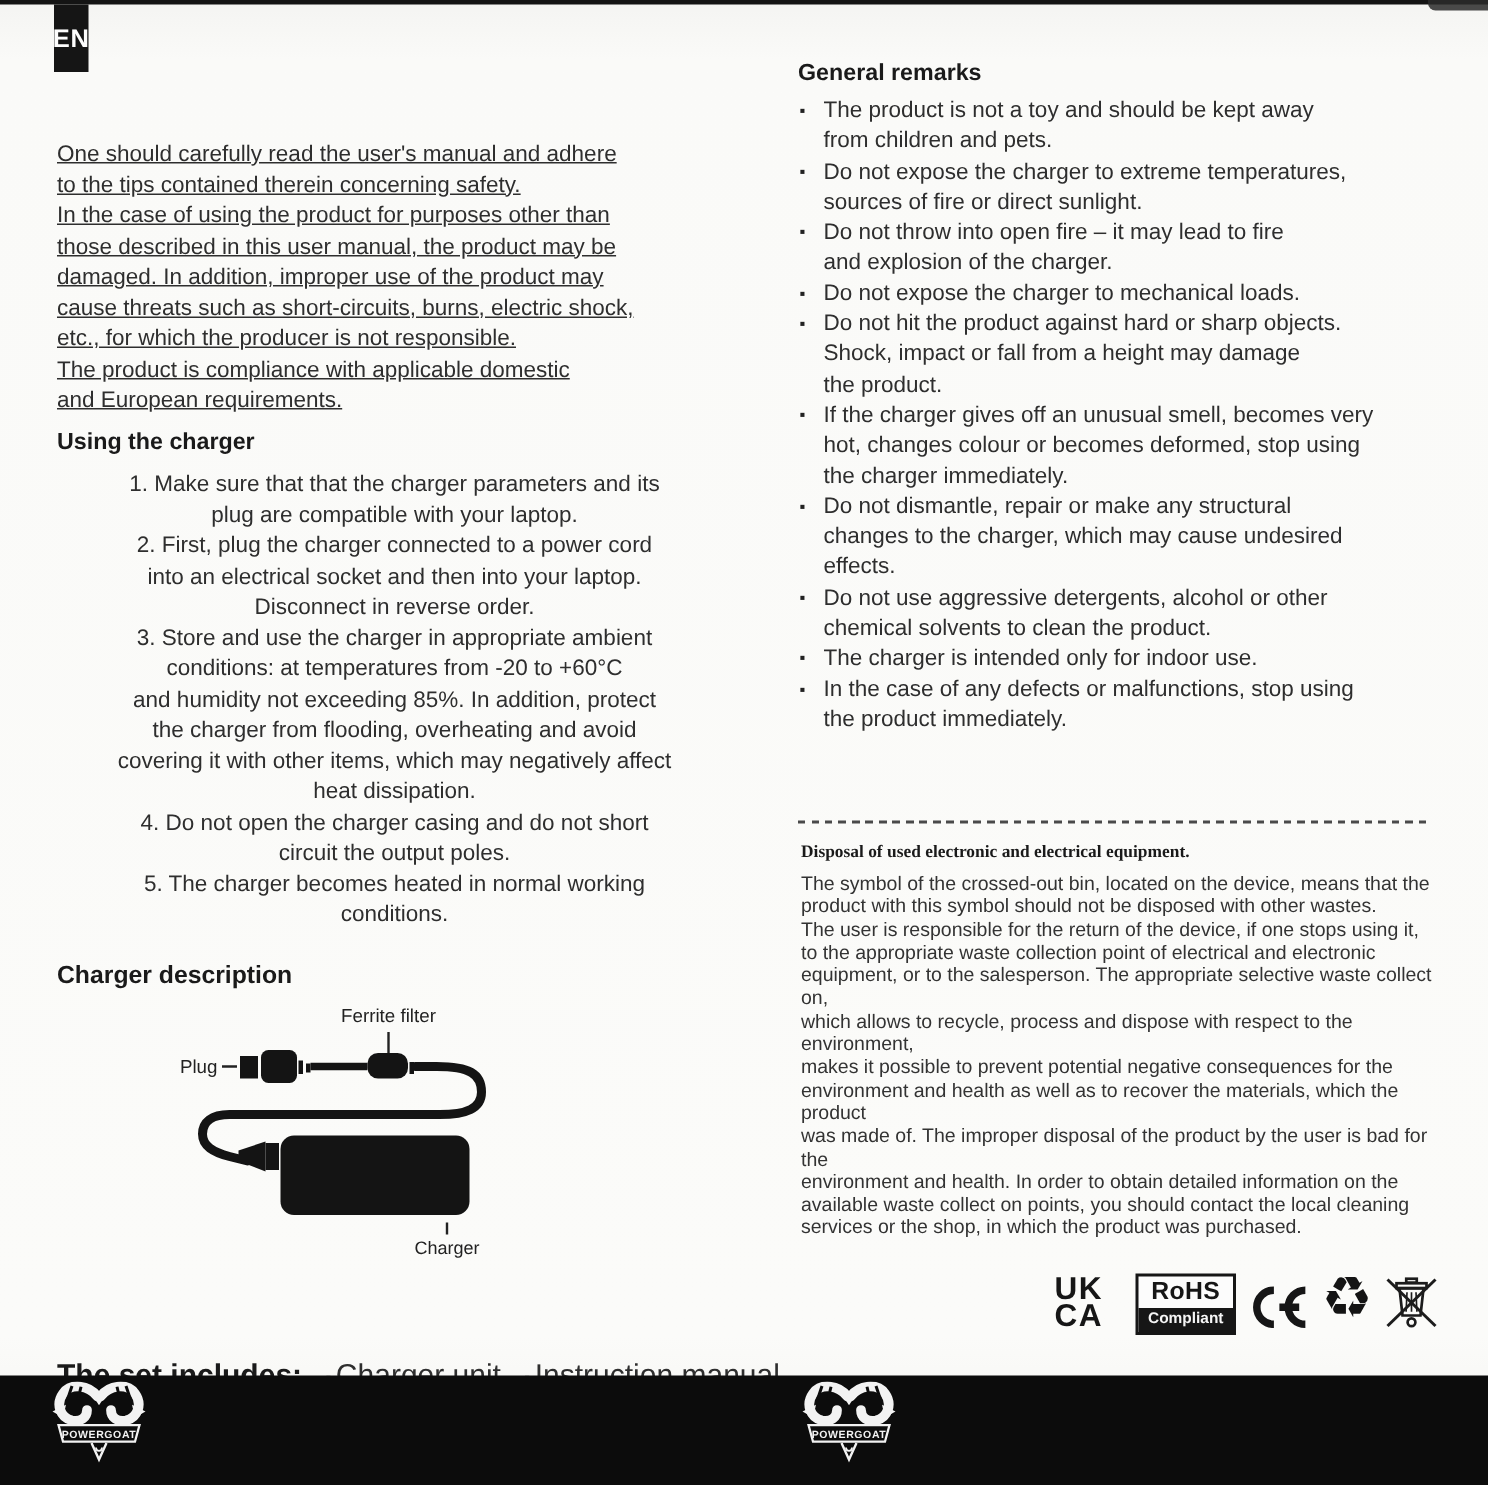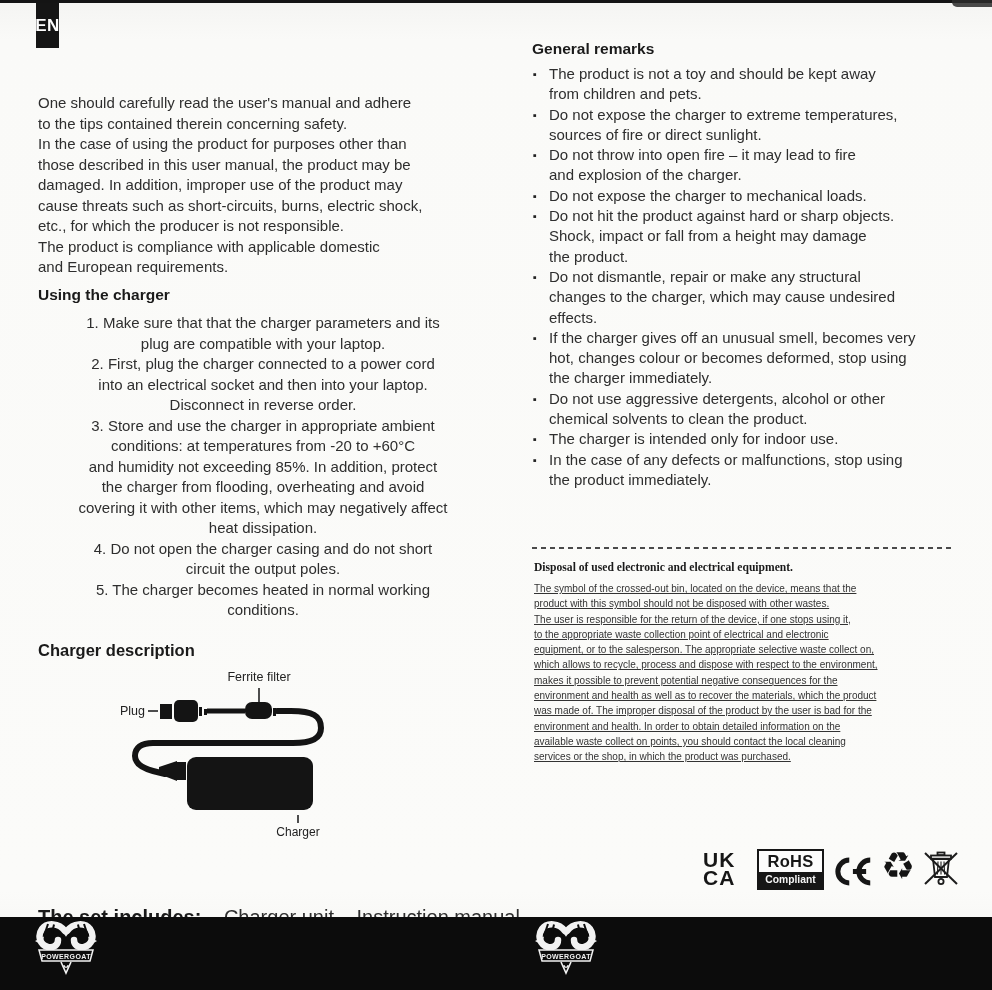--- a/index.html
+++ b/index.html
@@ -12,41 +12,41 @@
   .topline{top:0;left:0;width:992px;height:3px;background:#141414;}
   .topnotch{top:0;right:0;width:40px;height:7px;background:#2a2a2a;border-bottom-left-radius:5px;opacity:.85;}
 
   .en-badge{left:36px;top:3px;width:23px;height:45px;background:#151515;color:#fdfdfd;
     display:flex;align-items:center;justify-content:center;font-size:17px;font-weight:700;letter-spacing:.5px;}
 
   .h-main{font-size:15.5px;font-weight:700;color:#1a1a1a;white-space:nowrap;}
   .body-txt{font-size:15px;line-height:20.5px;white-space:pre-line;color:#2e2e2e;}
 
   .h1{left:38px;top:66px;}
-  .p1{left:38px;top:93px;width:450px;}
+  .p1{left:38px;top:93px;width:450px;text-decoration:underline;}
   .h2{left:38px;top:286px;}
   .p2{left:38px;top:313px;width:450px;text-align:center;}
   .h3{left:38px;top:641px;font-size:16.5px;}
   .diagram{left:95px;top:664px;width:300px;height:180px;}
   .diagram svg text{font-family:"Liberation Sans",sans-serif;fill:#222;}
 
   .includes{left:38px;top:906px;font-size:20px;color:#2e2e2e;}
   .includes .lbl{font-weight:700;color:#1a1a1a;}
   .inc-item::before{content:"▪  ";font-size:11px;position:relative;top:-1px;}
   .inc-item{margin-left:10px;}
 
   .hr1{left:532px;top:40px;}
   .bullets{left:532px;top:64px;width:430px;margin:0;padding:0;list-style:none;}
   .bullets li{position:relative;padding-left:17px;font-size:15px;line-height:20.3px;white-space:pre-line;color:#2e2e2e;}
   .bullets li::before{content:"▪";position:absolute;left:1px;top:0;font-size:11px;color:#222;}
 
   .divider{left:532px;top:547px;width:420px;height:2px;
     background:repeating-linear-gradient(90deg,#4a4a4a 0 5px,transparent 5px 9px);}
   .disposal-h{left:534px;top:561px;font-size:11.6px;font-weight:700;color:#1a1a1a;font-family:Liberation Serif, serif;}
-  .disposal-p{left:534px;top:581px;width:426px;font-size:10px;line-height:15.3px;white-space:pre-line;color:#333;text-decoration:underline;}
+  .disposal-p{left:534px;top:581px;width:426px;font-size:13px;line-height:15.3px;white-space:pre-line;color:#333;}
 
   .ukca{left:703px;top:851px;font-weight:800;font-size:21px;line-height:18px;color:#161616;letter-spacing:1px;}
   .rohs{left:757px;top:849px;width:63px;border:2.5px solid #161616;background:#fcfcfc;text-align:center;}
   .rohs-top{font-size:16.5px;font-weight:800;color:#161616;line-height:21px;letter-spacing:.3px;}
   .rohs-bot{background:#161616;color:#f5f5f5;font-size:10.3px;font-weight:600;line-height:14px;padding:1px 0;}
   .ce{left:831px;top:856px;}
   .recycle{left:881px;top:846px;font-size:38px;color:#141414;line-height:40px;}
   .weee{left:921px;top:847px;}
 
   .footer-bar{left:0;top:917px;width:992px;height:73px;background:#0c0c0c;}
@@ -134,26 +134,26 @@
     <li>The product is not a toy and should be kept away
 from children and pets.</li>
     <li>Do not expose the charger to extreme temperatures,
 sources of fire or direct sunlight.</li>
     <li>Do not throw into open fire – it may lead to fire
 and explosion of the charger.</li>
     <li>Do not expose the charger to mechanical loads.</li>
     <li>Do not hit the product against hard or sharp objects.
 Shock, impact or fall from a height may damage
 the product.</li>
+    <li>If the charger gives off an unusual smell, becomes very
+hot, changes colour or becomes deformed, stop using
+the charger immediately.</li>
     <li>Do not dismantle, repair or make any structural
 changes to the charger, which may cause undesired
 effects.</li>
-    <li>If the charger gives off an unusual smell, becomes very
-hot, changes colour or becomes deformed, stop using
-the charger immediately.</li>
     <li>Do not use aggressive detergents, alcohol or other
 chemical solvents to clean the product.</li>
     <li>The charger is intended only for indoor use.</li>
     <li>In the case of any defects or malfunctions, stop using
 the product immediately.</li>
   </ul>
 
   <div class="abs divider"></div>
 
   <div class="abs disposal-h">Disposal of used electronic and electrical equipment.</div>

